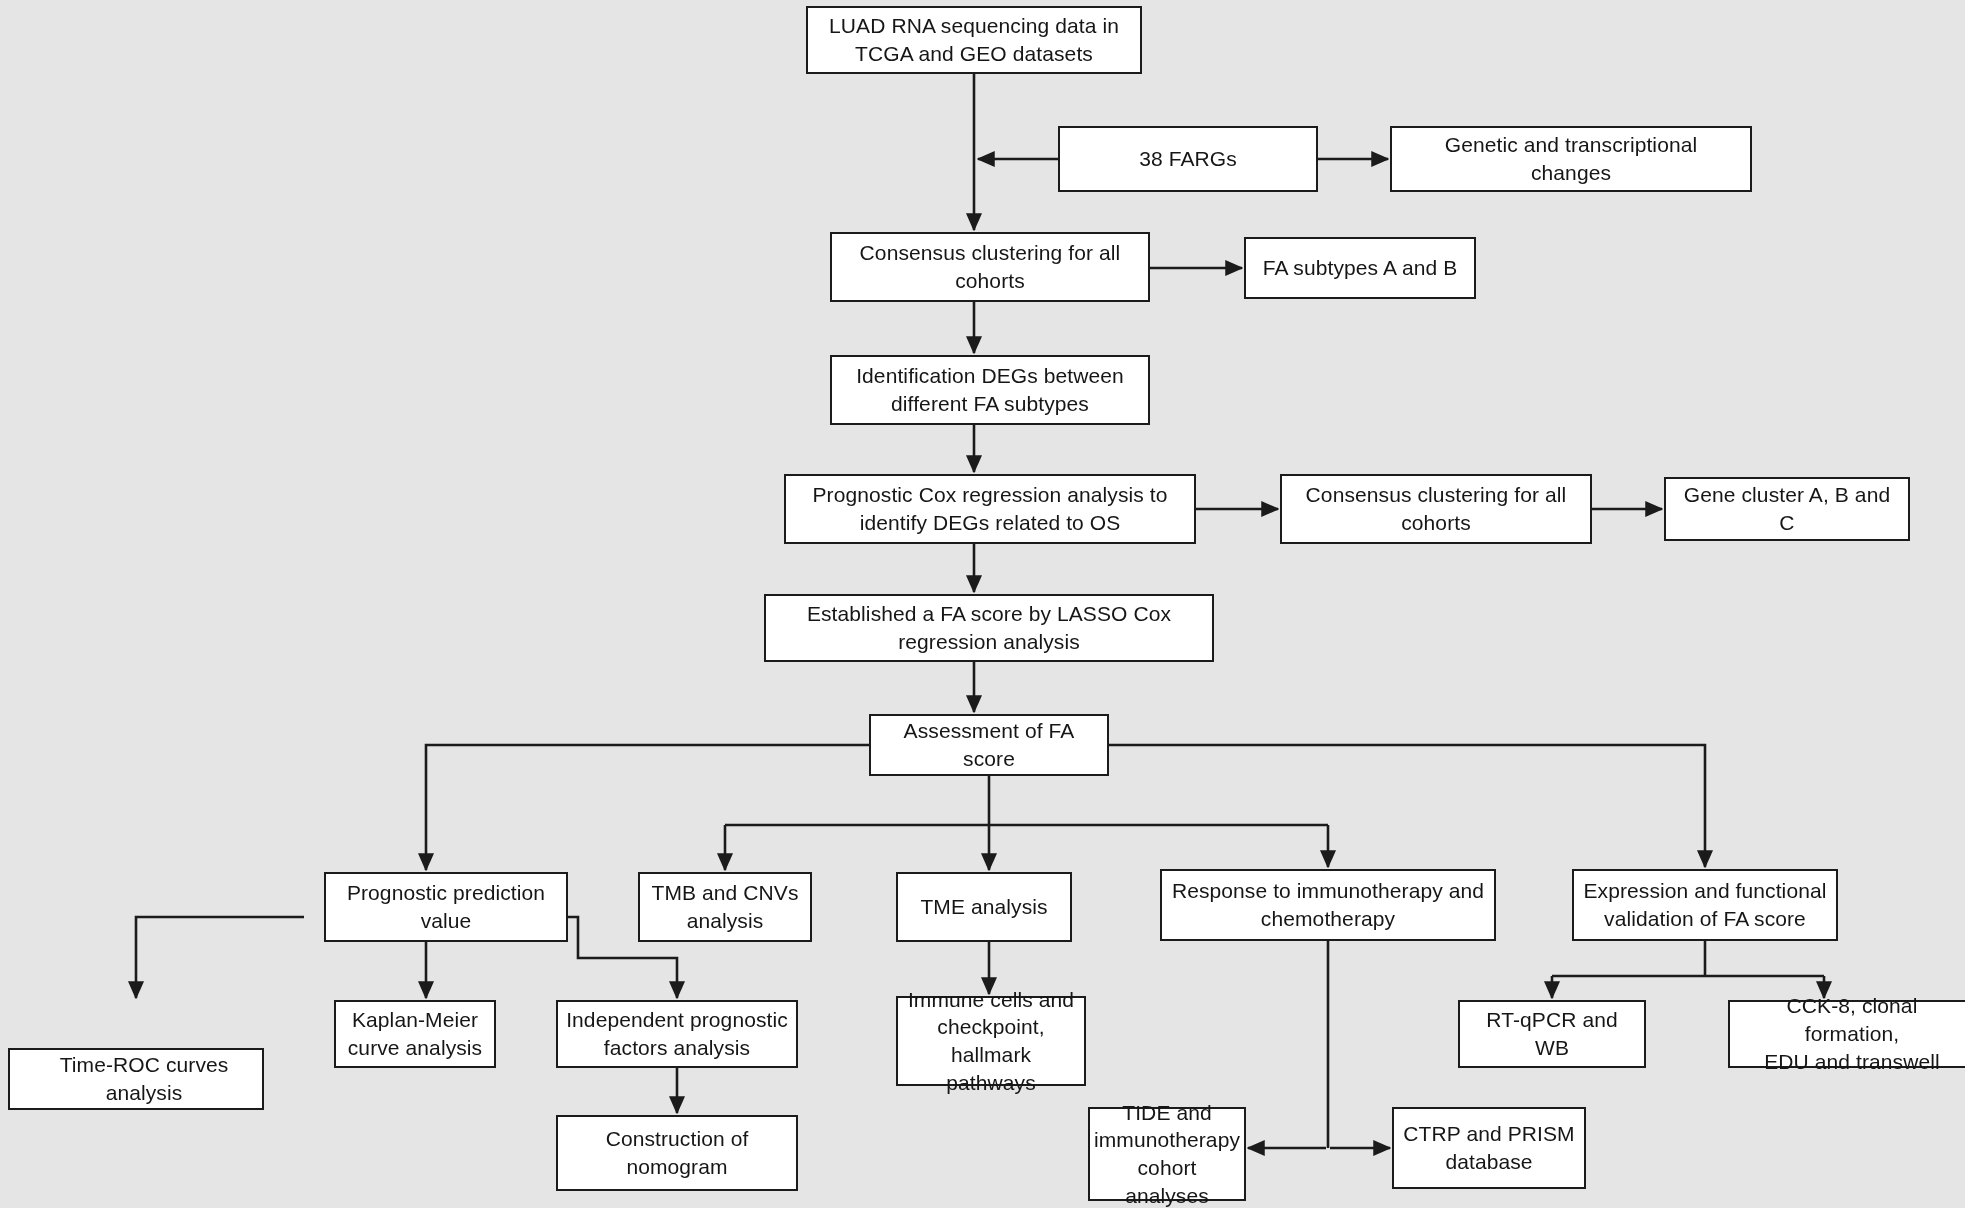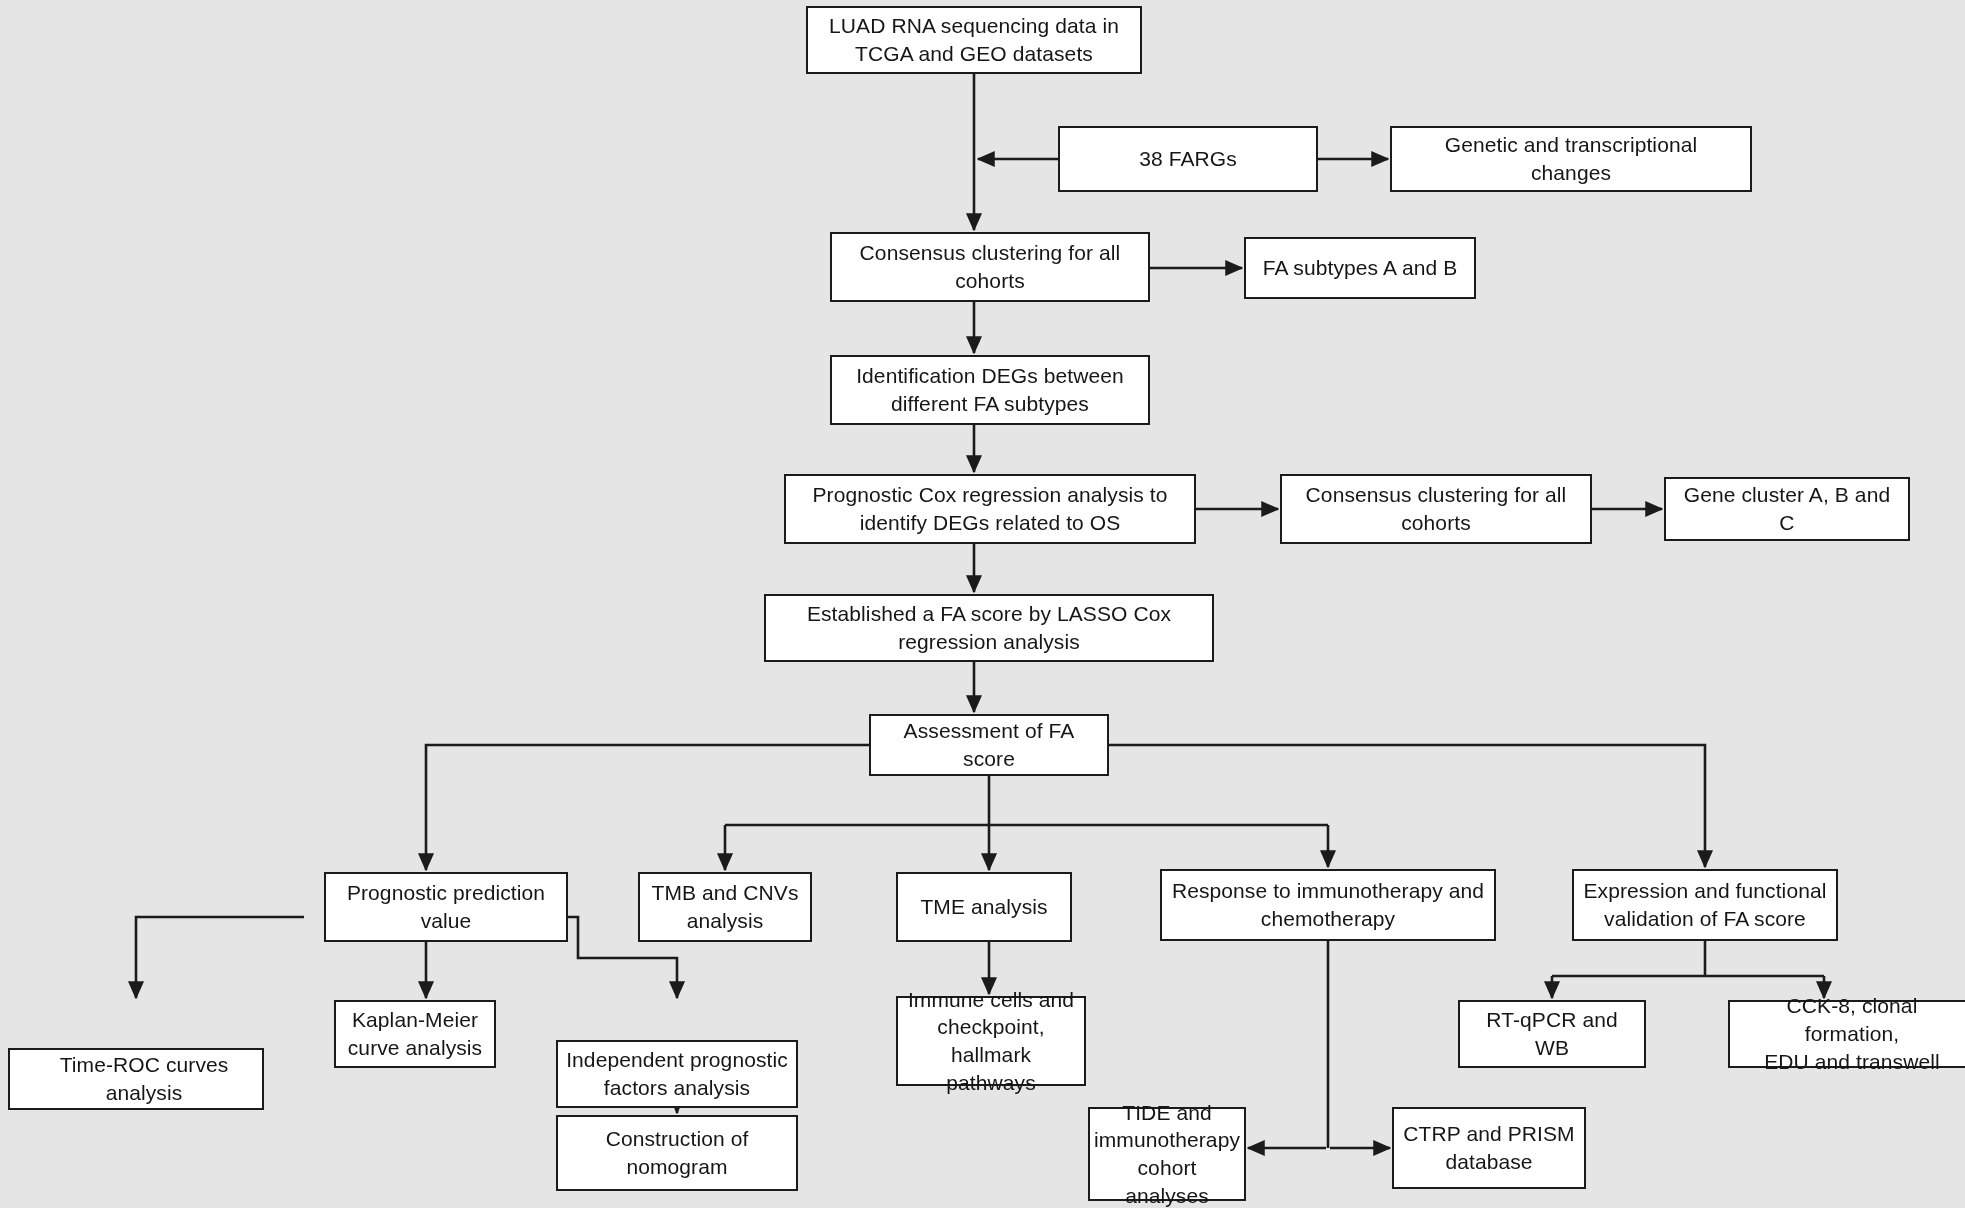--- a/index.html
+++ b/index.html
@@ -150,21 +150,21 @@
 chemotherapy</div>
 
   <div class="node" style="left:1572px; top:869px; width:266px; height:72px;">Expression and functional
 validation of FA score</div>
 
   <div class="node" style="left:8px; top:1048px; width:256px; height:62px;padding-left:24px;">Time-ROC curves analysis</div>
 
   <div class="node" style="left:334px; top:1000px; width:162px; height:68px;">Kaplan-Meier
 curve analysis</div>
 
-  <div class="node" style="left:556px; top:1040px; width:242px; height:68px;">Independent prognostic
+  <div class="node" style="left:556px; top:1000px; width:242px; height:68px;">Independent prognostic
 factors analysis</div>
 
   <div class="node" style="left:556px; top:1115px; width:242px; height:76px;">Construction of
 nomogram</div>
 
   <div class="node" style="left:896px; top:996px; width:190px; height:90px;">Immune cells and
 checkpoint,
 hallmark pathways</div>
 
   <div class="node" style="left:1088px; top:1107px; width:158px; height:94px;">TIDE and

